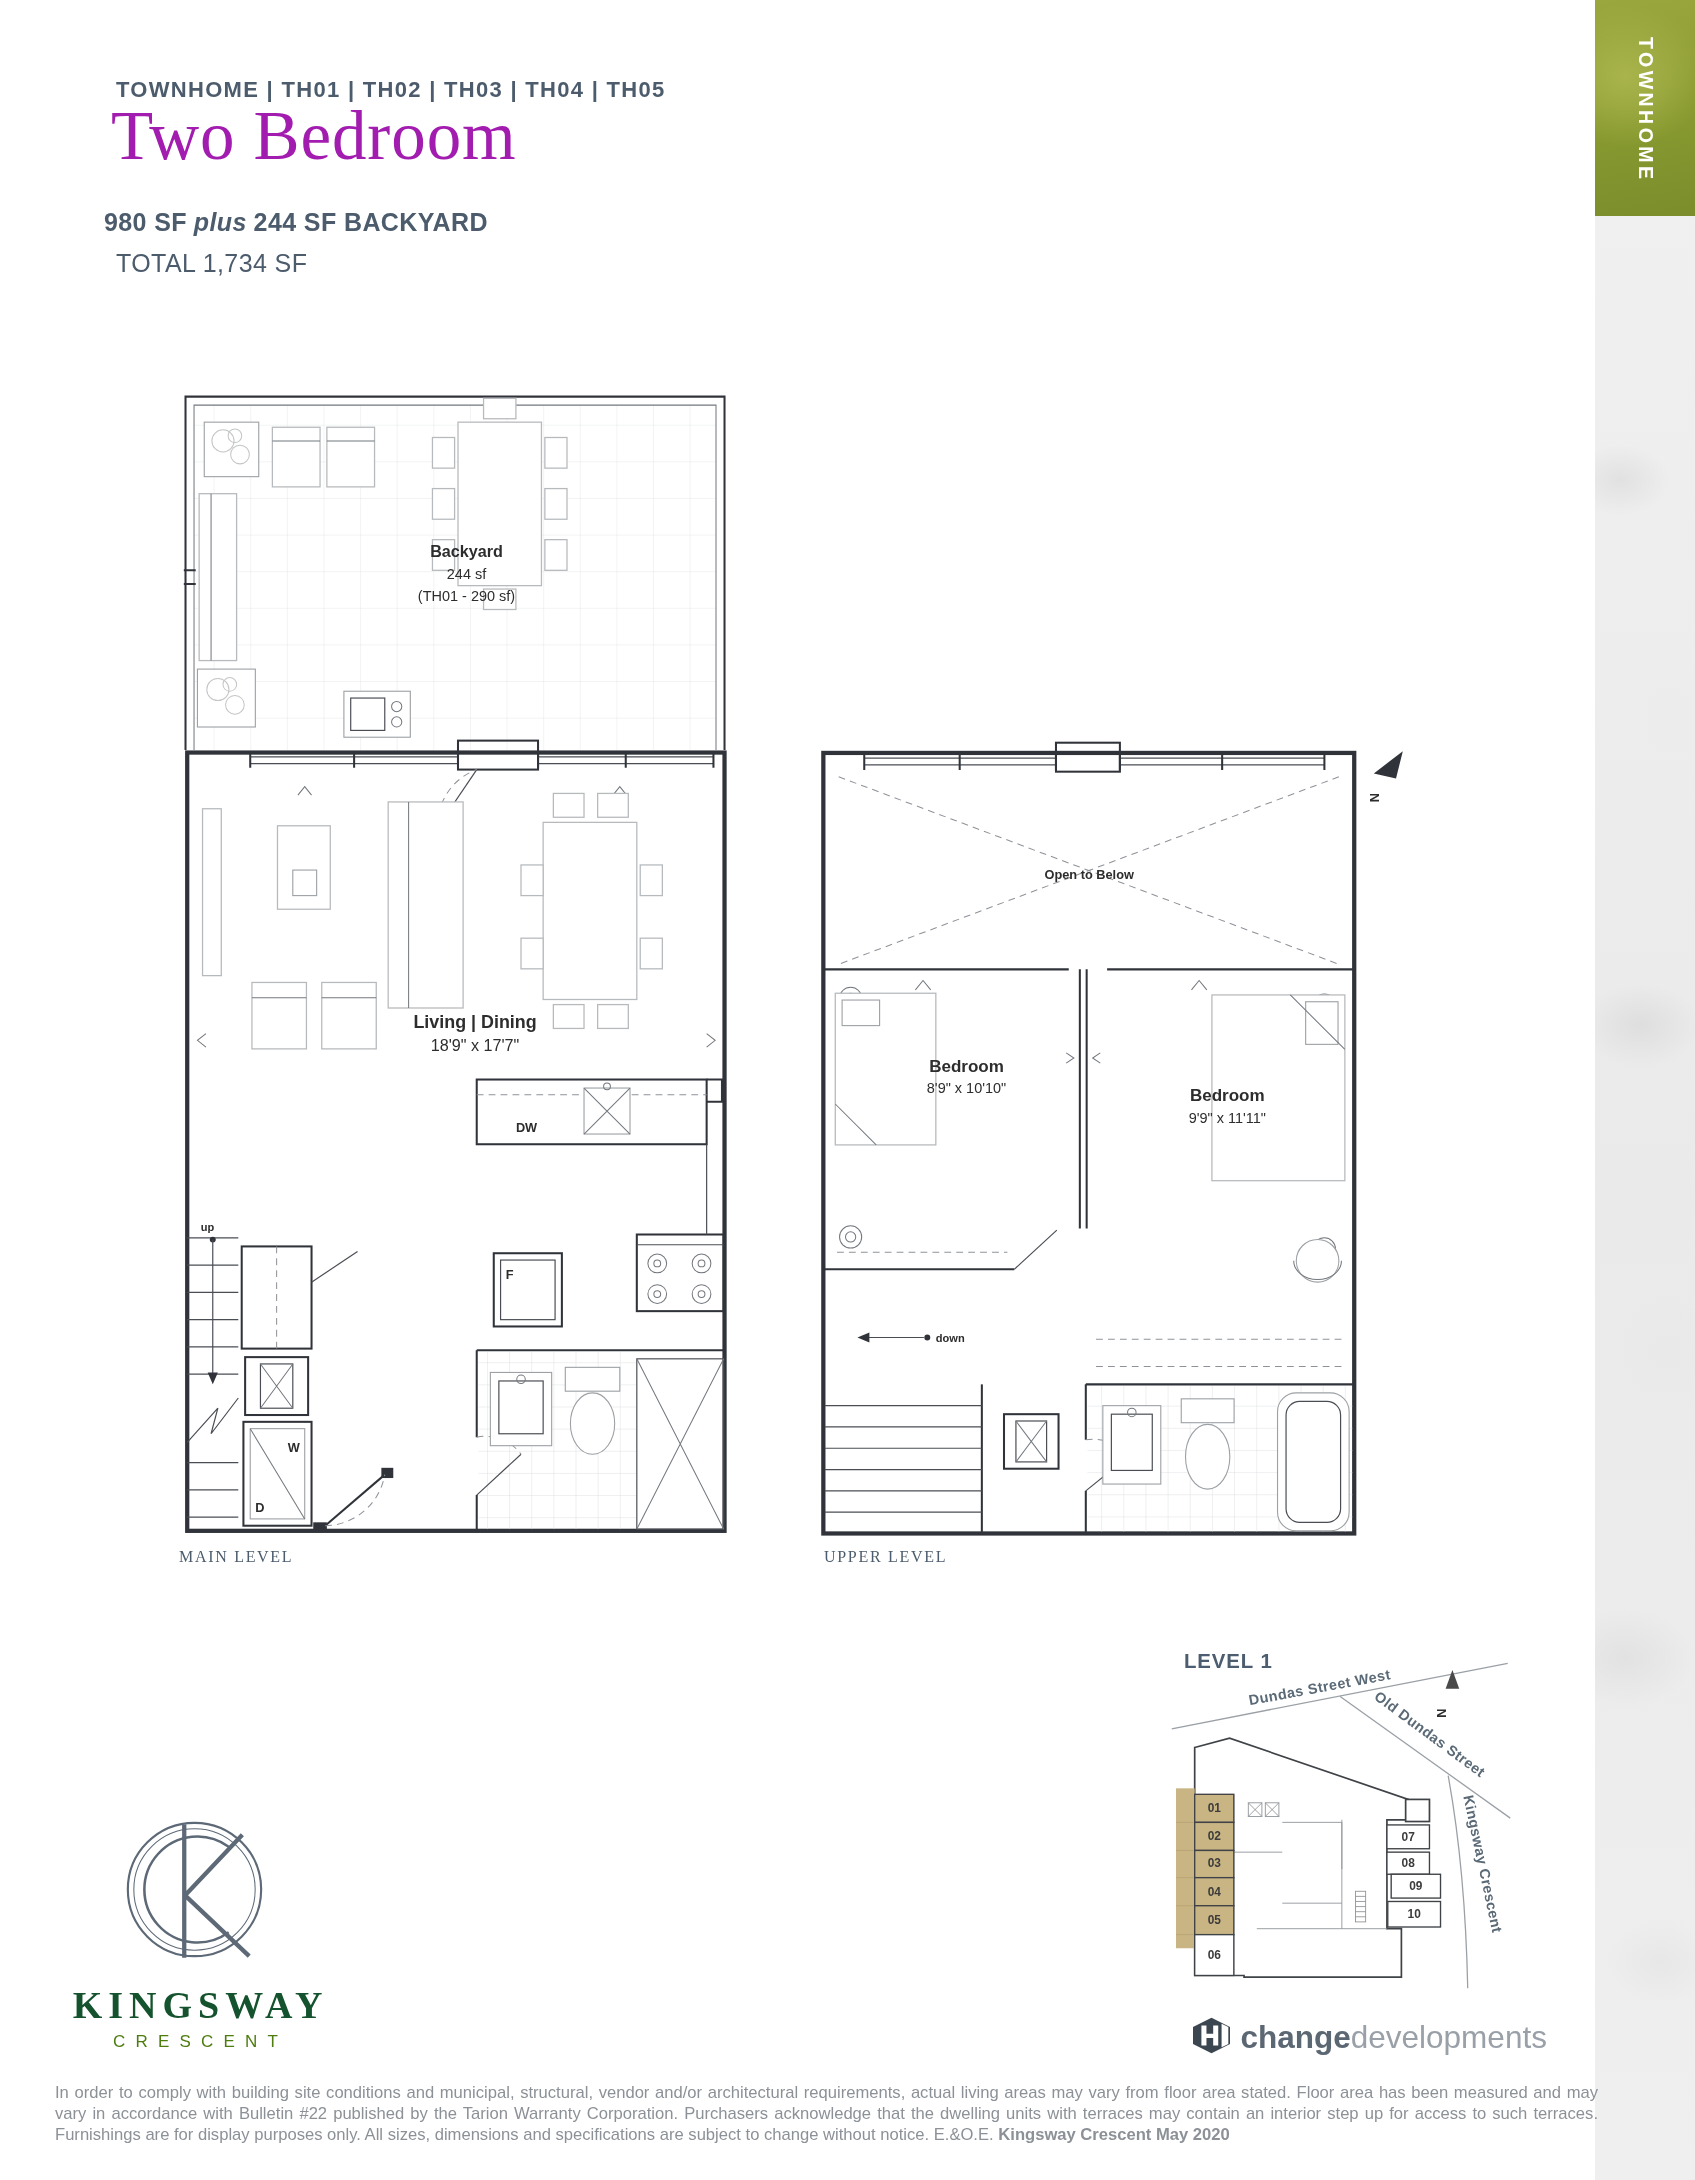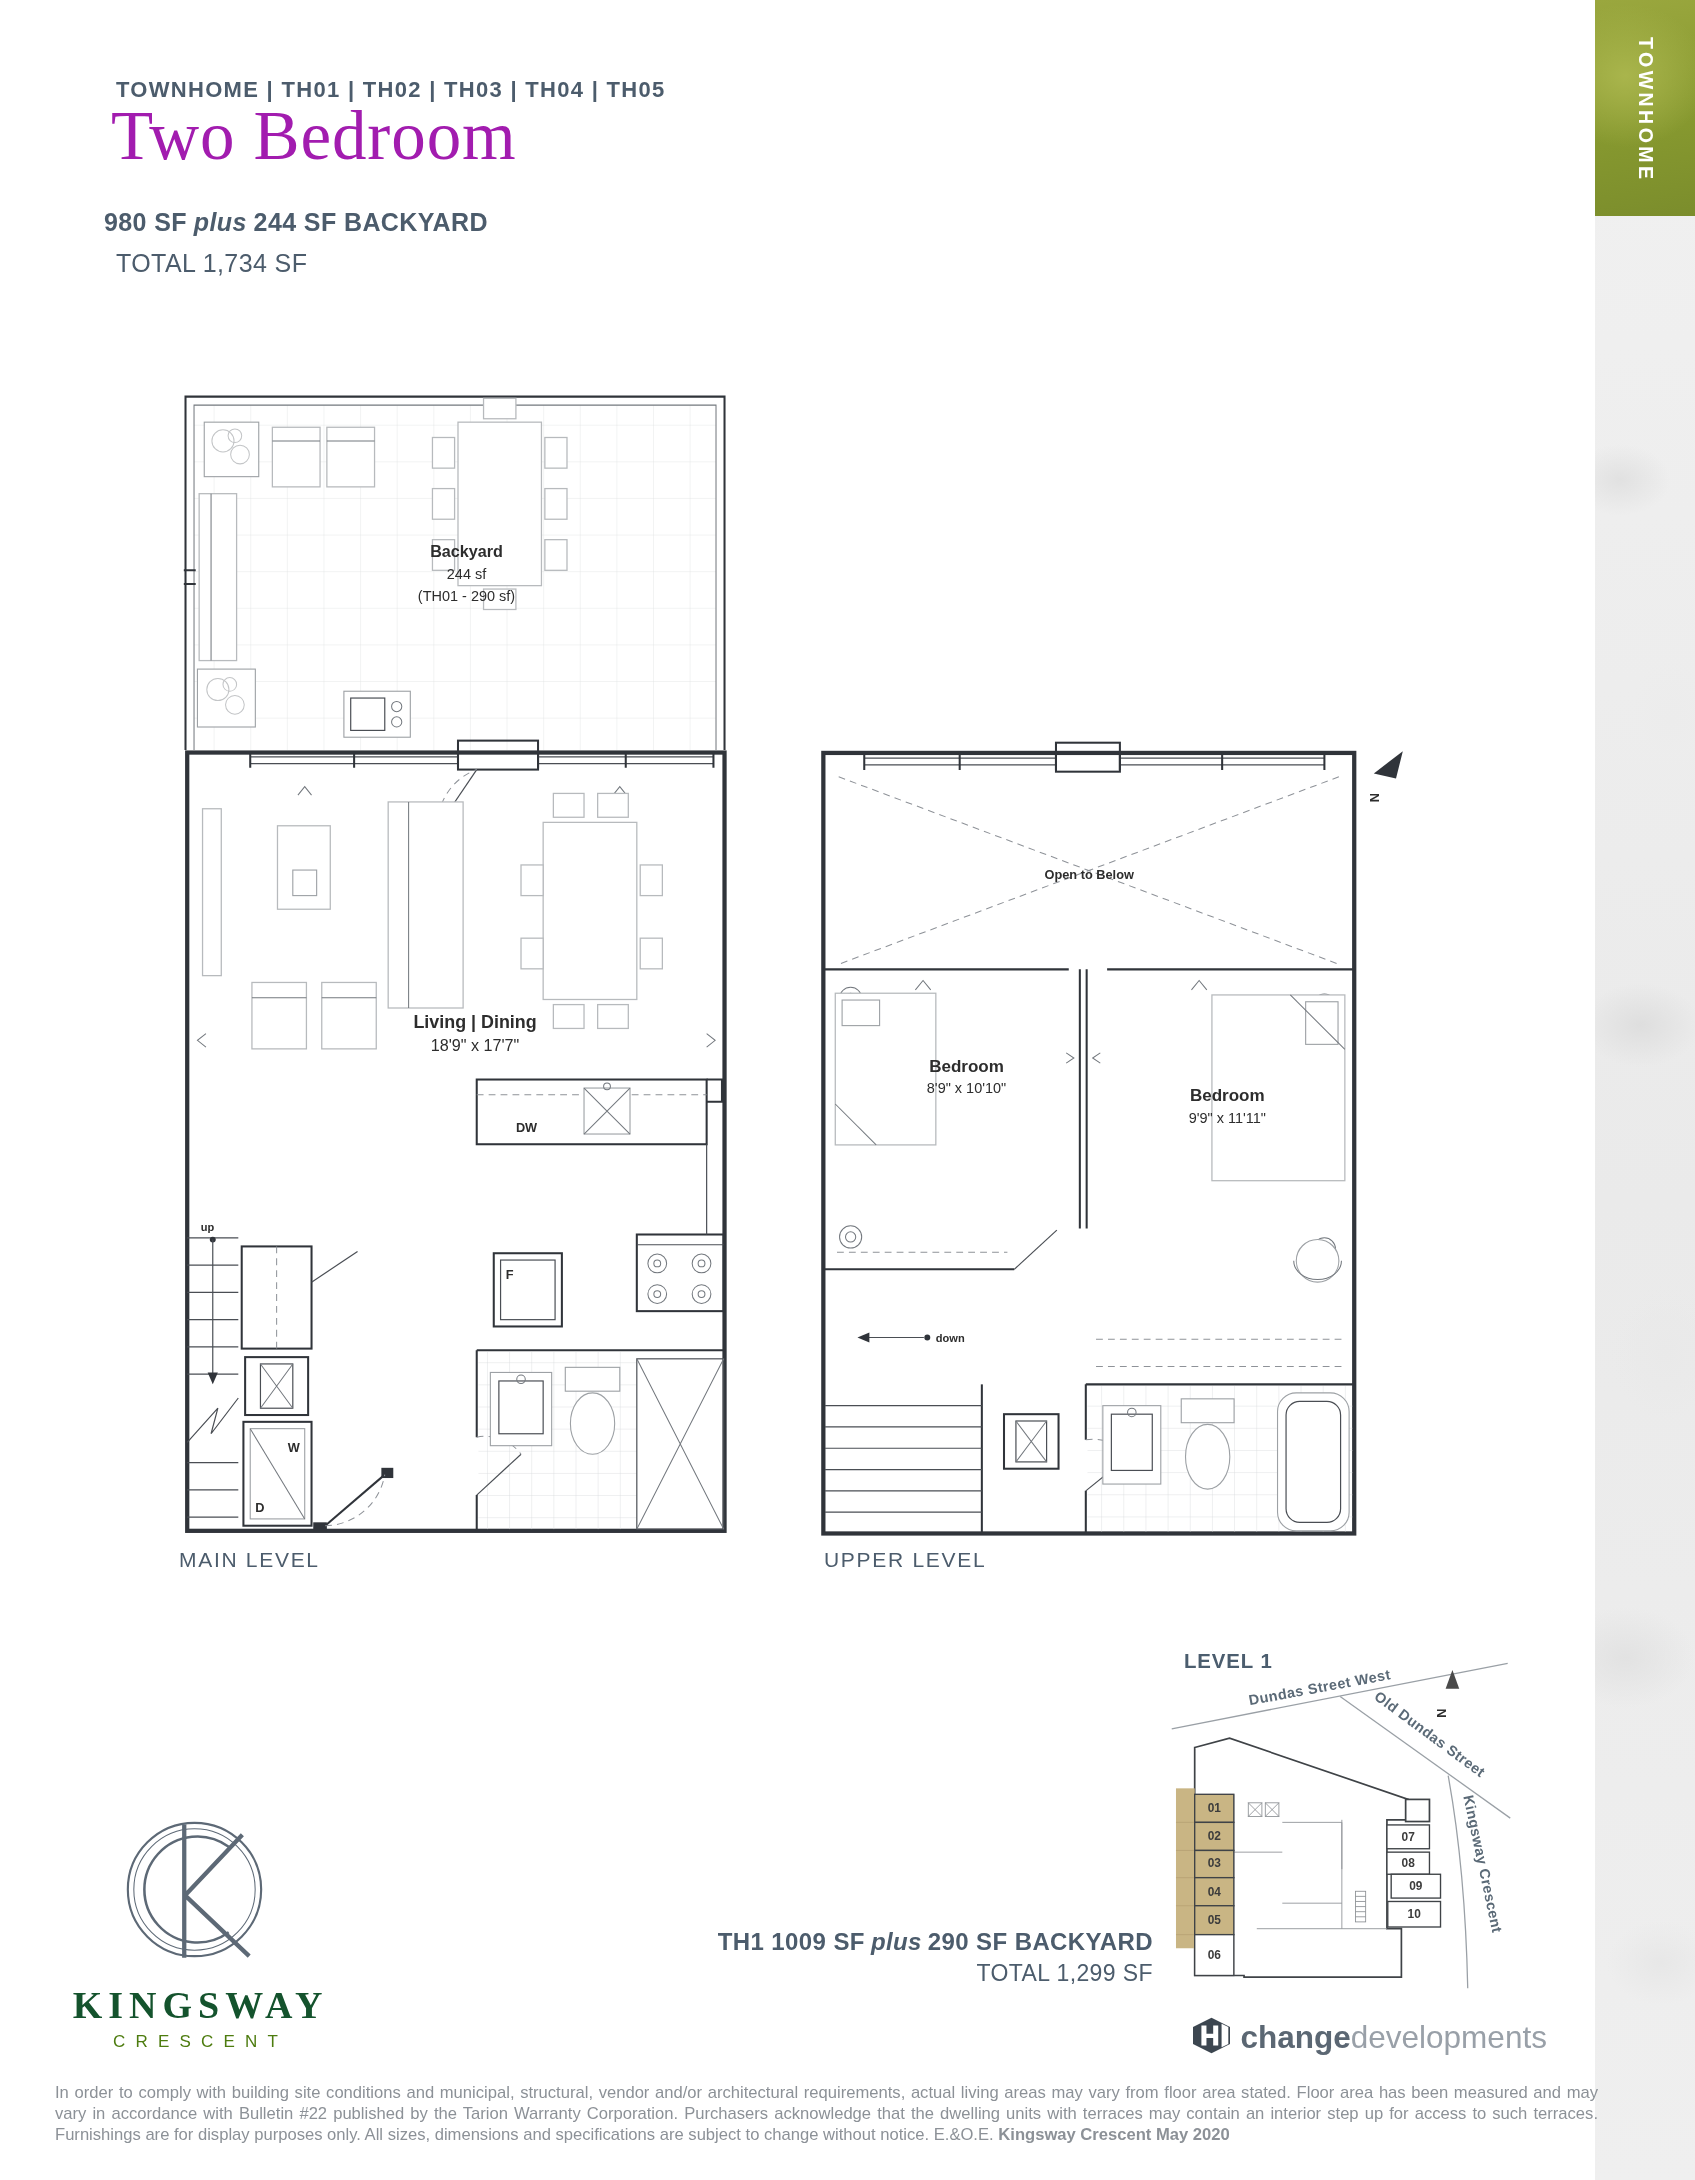--- a/index.html
+++ b/index.html
@@ -26,21 +26,21 @@
       radial-gradient(77px 60px at 65% 90%, #e7e7e7, transparent 70%),
       linear-gradient(180deg,#f1f1f1,#eaeaea 55%,#efefef);}
   .side-tab{left:1595px;top:0;width:101px;height:216px;display:flex;justify-content:center;
     background:
       radial-gradient(119px 102px at 30% 35%, #a9b54c, transparent 70%),
       linear-gradient(170deg,#9aa73e,#86982f 60%,#7b8d2c);}
   .side-tab span{writing-mode:vertical-rl;margin-top:37px;font-weight:700;font-size:19.6px;
       letter-spacing:3.4px;color:#fff;}
 
   
-  .level-caption{font-size:21px;font-weight:500;letter-spacing:1.7px;color:#4c5c6c;}
+  .level-caption{font-size:16px;font-weight:500;letter-spacing:1.7px;color:#4c5c6c;font-family:Liberation Serif, serif;}
   .main-caption{left:179px;top:1548px;}
   .upper-caption{left:824px;top:1548px;}
   .keymap-title{left:1184px;top:1650px;font-size:20.4px;font-weight:600;letter-spacing:0.9px;color:#4b5d6e;}
 
   
   .unit-summary{right:543px;top:1928px;text-align:right;color:#4c5c6c;}
   .unit-summary .l1{font-size:24px;font-weight:700;letter-spacing:0.4px;}
   .unit-summary .l1 .plus{font-style:italic;margin:0 6px;}
   .unit-summary .l2{font-size:23px;font-weight:500;margin-top:4.3px;letter-spacing:0.4px;}
 
@@ -465,26 +465,20 @@
           <rect x="288" y="266" width="58" height="28" fill="#fff" stroke="#3f4347" stroke-width="1.6"></rect>
           <text class="unit" x="317" y="285" text-anchor="middle">09</text>
         </g>
       <g>
           <rect x="284" y="298" width="62" height="30" fill="#fff" stroke="#3f4347" stroke-width="1.6"></rect>
           <text class="unit" x="315" y="318" text-anchor="middle">10</text>
         </g>
     </g>
   </svg>
 
-  <div class="abs unit-summary">
-    <div class="l1">
-      <span>TH1 1009 SF</span><span class="plus">plus</span><span>290 SF BACKYARD</span>
-    </div>
-    <div class="l2">TOTAL 1,299 SF</div>
-  </div>
 
   <svg style="left:121px;top:1816px;" width="147" height="147" viewBox="-86 -86 172 172">
     <circle r="78" fill="none" stroke="#5d6976" stroke-width="2.5"></circle>
     <circle r="71" fill="none" stroke="#5d6976" stroke-width="1.2"></circle>
     <path d="M 40,-50 A 62,62 0 1 0 40,50" fill="none" stroke="#5d6976" stroke-width="3"></path>
     <path d="M -12,-76 V 80 M -12,8 L 56,-64 M -12,6 L 64,78" fill="none" stroke="#5d6976" stroke-width="5"></path>
   </svg>
   <div class="abs kc-name">KINGSWAY</div>
   <div class="abs kc-sub">CRESCENT</div>
 

